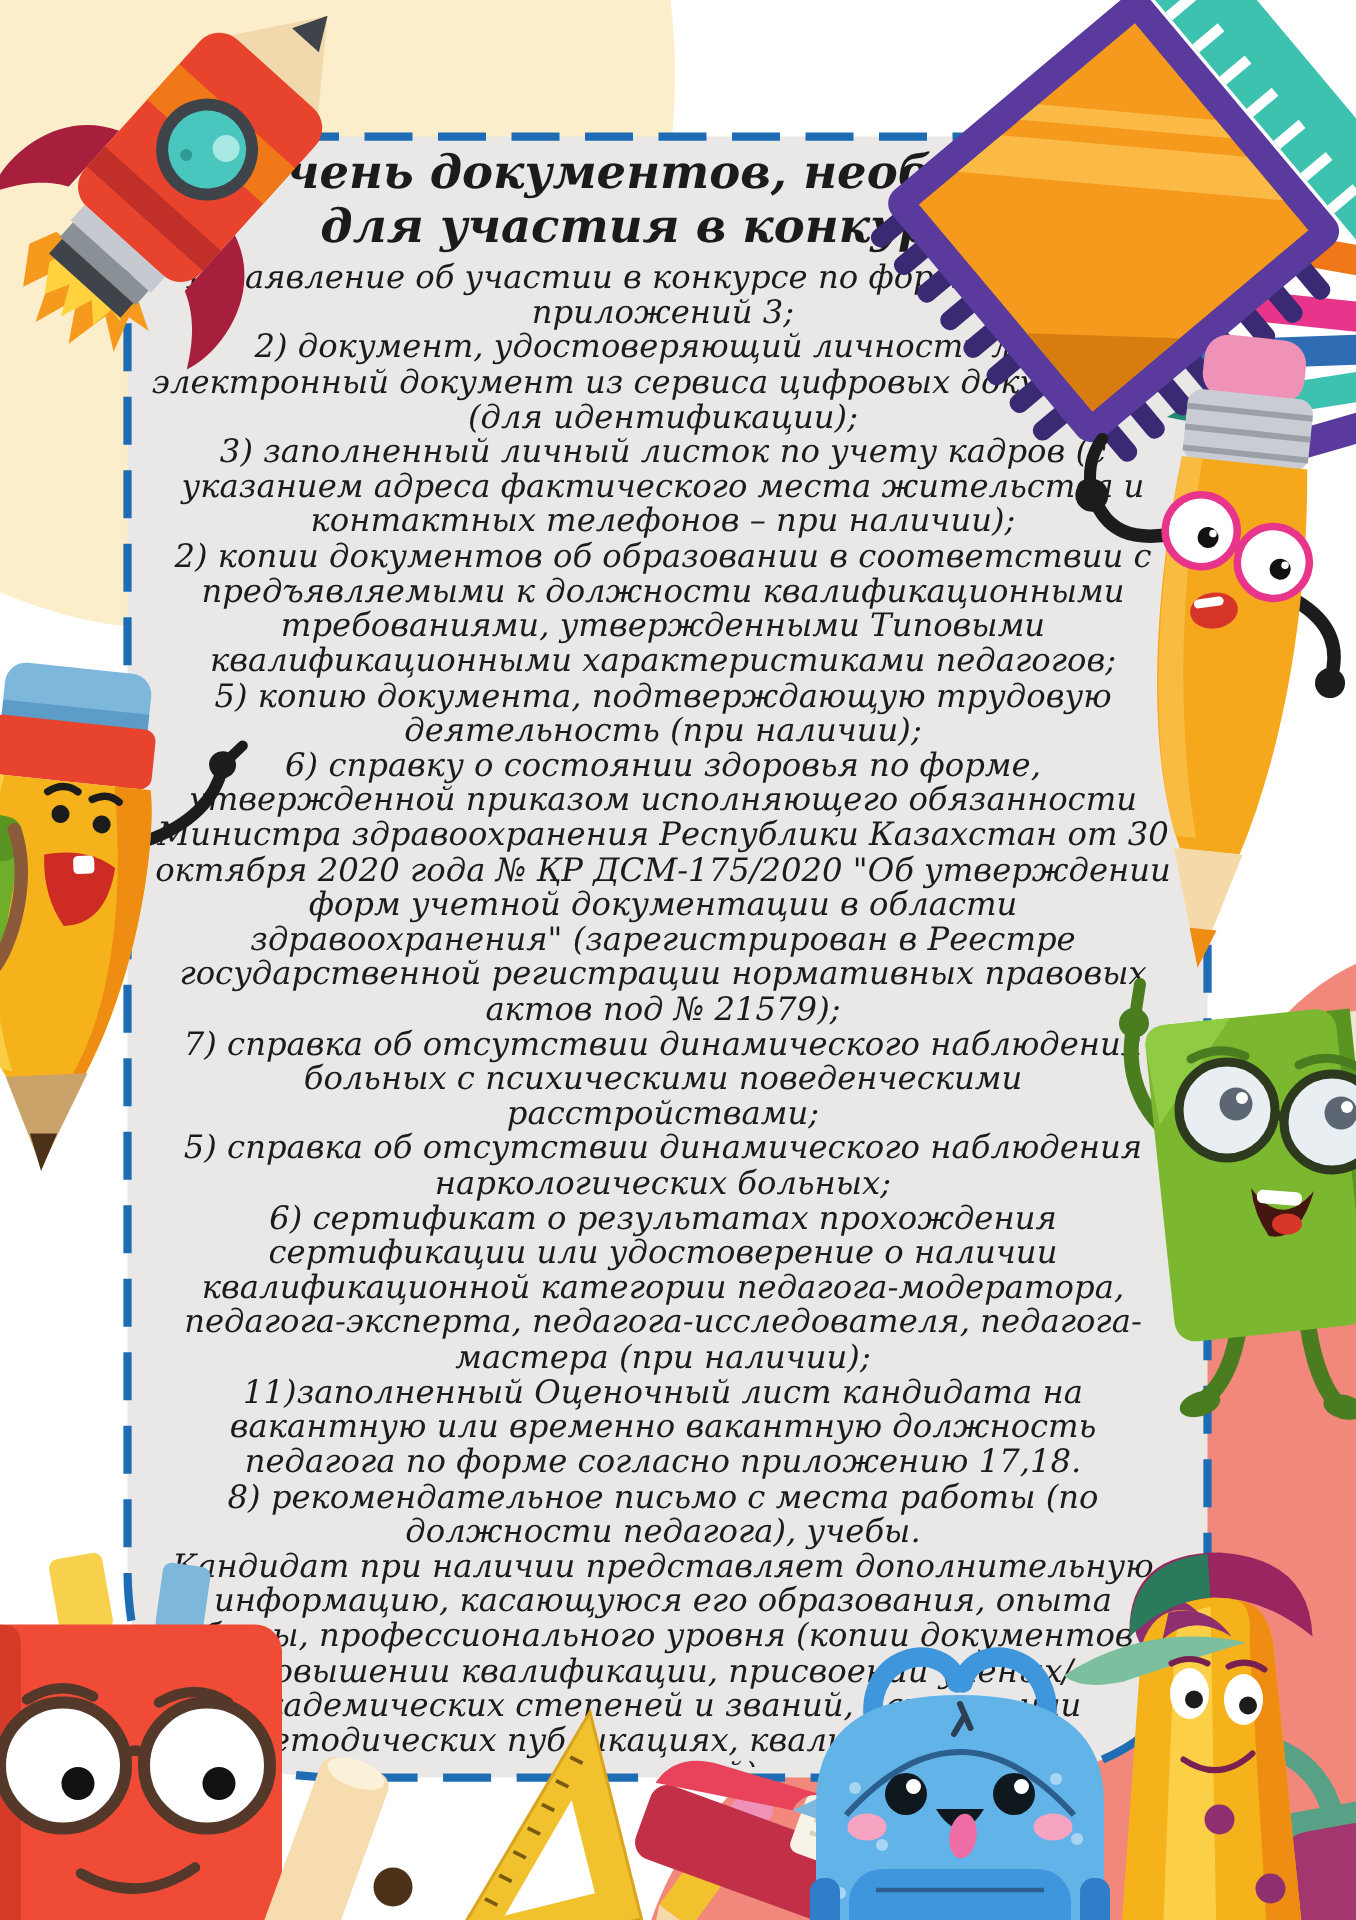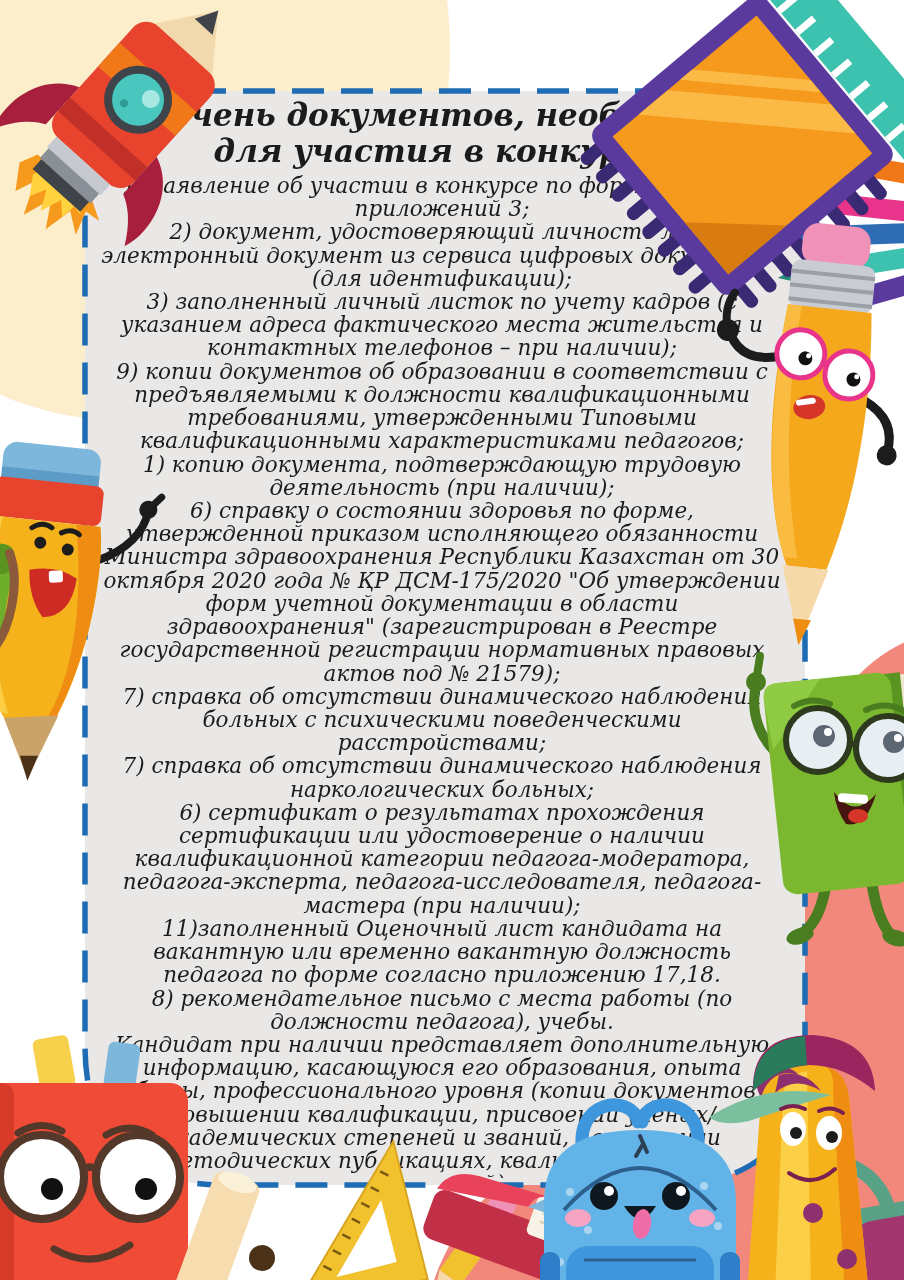--- a/index.html
+++ b/index.html
@@ -28,25 +28,25 @@
   <path d="M 145 91 H 745 Q 805 91 805 151 V 1045 Q 805 1185 665 1185 H 225 Q 85 1185 85 1045 V 151 Q 85 91 145 91 Z" fill="#e9e8e6" stroke="#1d6cb4" stroke-width="5.5" stroke-dasharray="32 17"></path>
 </svg>
 
 <div id="text-layer">
   <p class="title">Перечень документов, необходимых для участия в конкурсе:</p>
   <div>
 
   <p class="item">1) заявление об участии в конкурсе по форме согласно приложений 3;</p>
       <p class="item">2) документ, удостоверяющий личность либо электронный документ из сервиса цифровых документов (для идентификации);</p>
       <p class="item">3) заполненный личный листок по учету кадров (с указанием адреса фактического места жительства и контактных телефонов – при наличии);</p>
-      <p class="item">9) копии документов об образовании в соответствии с предъявляемыми к должности квалификационными требованиями, утвержденными Типовыми квалификационными характеристиками педагогов;</p>
-      <p class="item">1) копию документа, подтверждающую трудовую деятельность (при наличии);</p>
+      <p class="item">2) копии документов об образовании в соответствии с предъявляемыми к должности квалификационными требованиями, утвержденными Типовыми квалификационными характеристиками педагогов;</p>
+      <p class="item">5) копию документа, подтверждающую трудовую деятельность (при наличии);</p>
       <p class="item">6) справку о состоянии здоровья по форме, утвержденной приказом исполняющего обязанности Министра здравоохранения Республики Казахстан от 30 октября 2020 года № ҚР ДСМ-175/2020 "Об утверждении форм учетной документации в области здравоохранения" (зарегистрирован в Реестре государственной регистрации нормативных правовых актов под № 21579);</p>
       <p class="item">7) справка об отсутствии динамического наблюдения больных с психическими поведенческими расстройствами;</p>
-      <p class="item">7) справка об отсутствии динамического наблюдения наркологических больных;</p>
+      <p class="item">5) справка об отсутствии динамического наблюдения наркологических больных;</p>
       <p class="item">6) сертификат о результатах прохождения сертификации или удостоверение о наличии квалификационной категории педагога-модератора, педагога-эксперта, педагога-исследователя, педагога-мастера (при наличии);</p>
       <p class="item">11)заполненный Оценочный лист кандидата на вакантную или временно вакантную должность педагога по форме согласно приложению 17,18.</p>
       <p class="item">8) рекомендательное письмо с места работы (по должности педагога), учебы.</p>
       <p class="item">Кандидат при наличии представляет дополнительную информацию, касающуюся его образования, опыта работы, профессионального уровня (копии документов о повышении квалификации, присвоении ученых/академических степеней и званий, научных или методических публикациях, квалификационных категорий).</p>
     </div>
 
 </div>
 
 <svg id="decor" class="layer" viewBox="0 0 904 1280">
 

